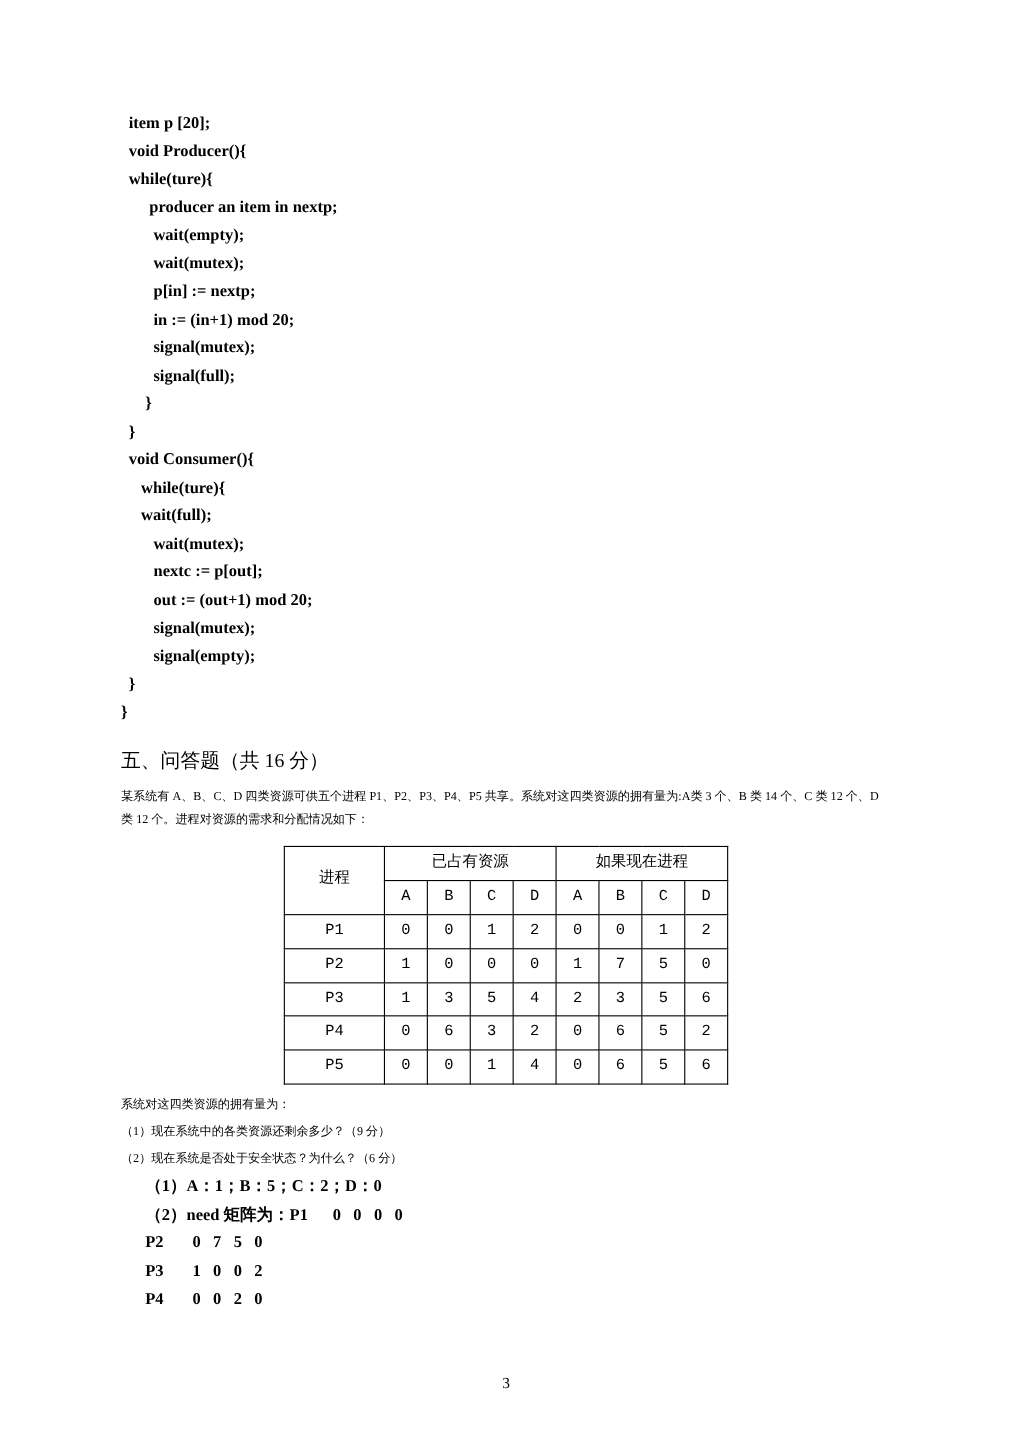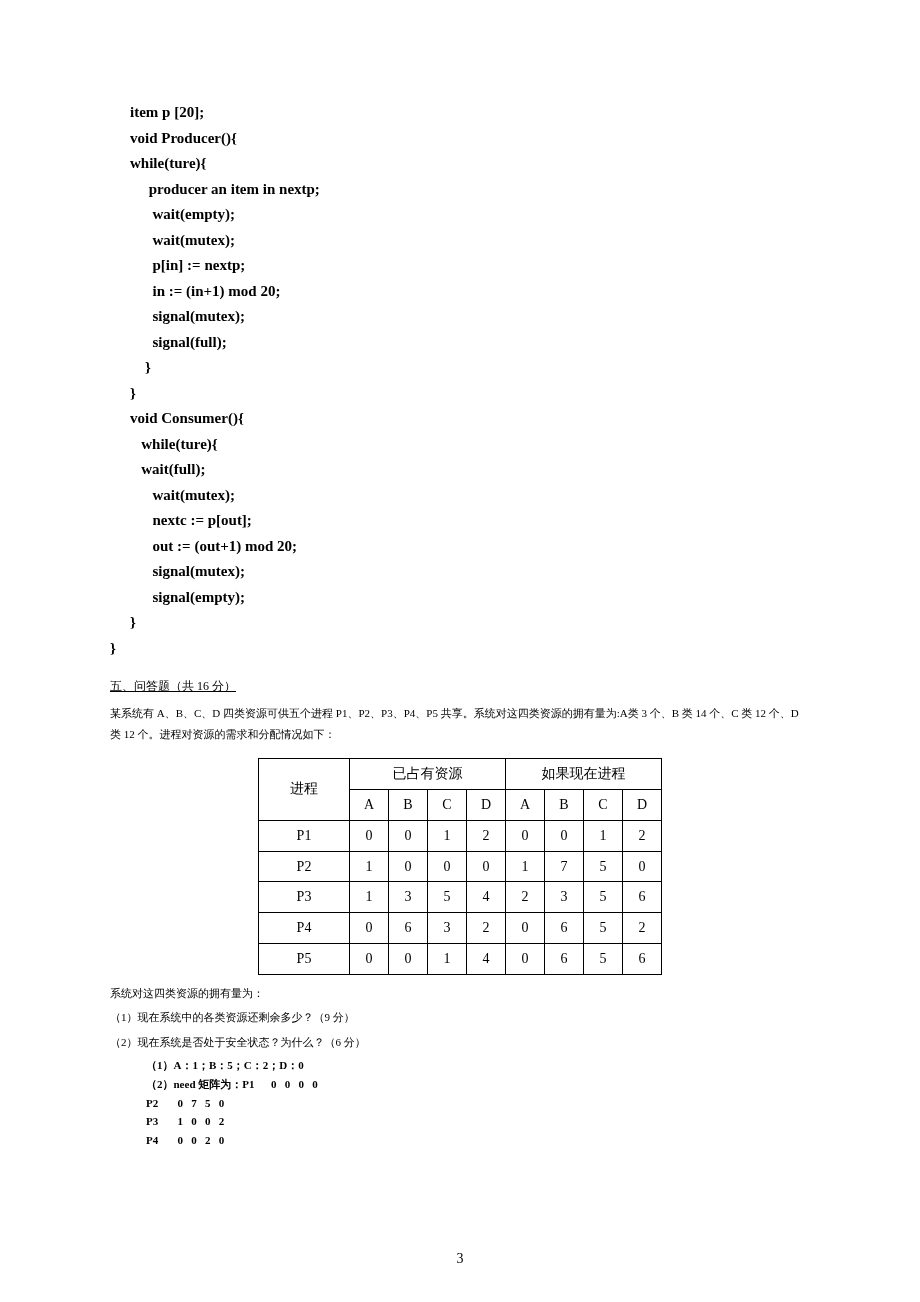--- a/index.html
+++ b/index.html
@@ -18,54 +18,54 @@
     padding: 100px 110px 20px 110px;
     position: relative;
   }
   .code-block {
     font-family: "Times New Roman", serif;
     font-weight: bold;
     font-size: 15px;
     line-height: 1.7;
     white-space: pre;
     margin-bottom: 14px;
-    margin-left: 20px;
+    margin-left: 7px;
   }
   .section-title {
-    font-size: 12px;
+    font-size: 18px;
     margin: 6px 0 6px 0;
-    text-decoration: underline;
   }
   .question-text {
     font-size: 11px;
     margin: 0 0 4px 0;
   }
   table.res-table {
     border-collapse: collapse;
     margin: 14px auto 8px auto;
     font-size: 14px;
   }
   table.res-table td, table.res-table th {
     border: 1px solid #000;
     text-align: center;
     padding: 2px 0;
     font-weight: normal;
+    font-family: Liberation Mono, monospace;
   }
   table.res-table th {
     font-weight: normal;
   }
   .proc-col { width: 90px; }
   .sub-col { width: 38px; }
   .answer-block {
     font-family: "Times New Roman", "SimSun", serif;
     font-weight: bold;
-    font-size: 11px;
+    font-size: 15px;
     line-height: 1.7;
     white-space: pre;
-    margin-left: 36px;
+    margin-left: 22px;
   }
   .page-num {
     position: absolute;
     bottom: 30px;
     left: 0;
     right: 0;
     text-align: center;
     font-size: 14px;
   }
 </style>

